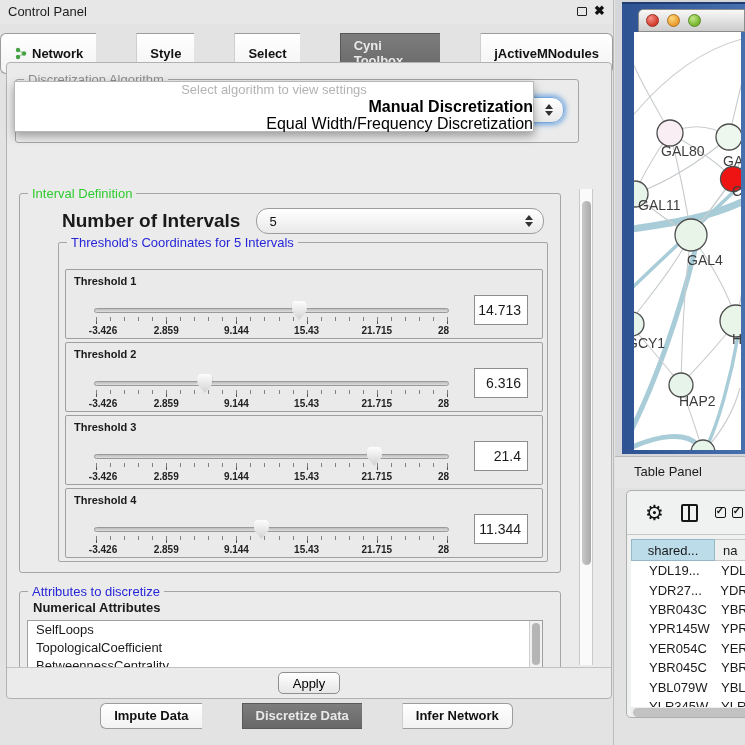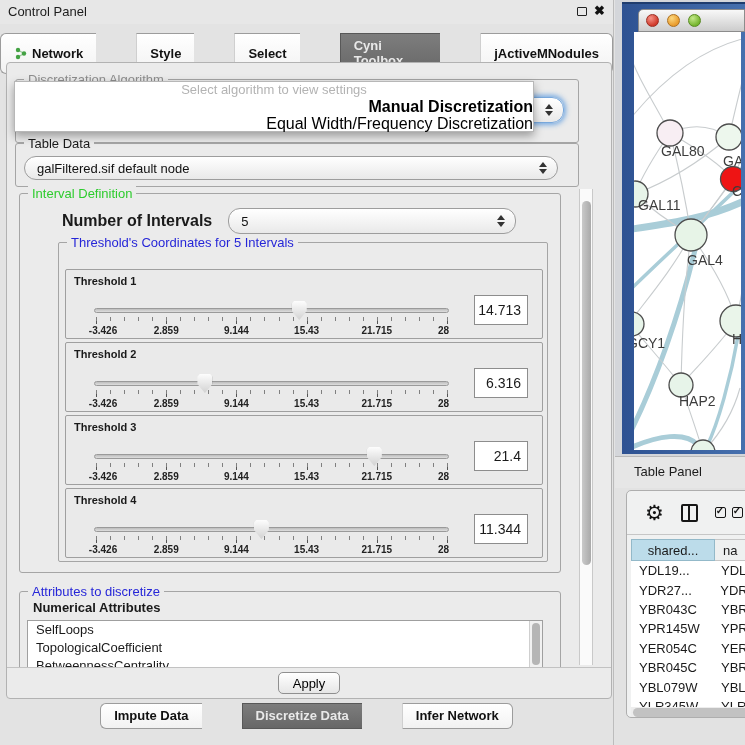--- a/index.html
+++ b/index.html
@@ -87,21 +87,21 @@
   .gear { font-size:21px; color:#141414; line-height:1; }
   .cols-ico { width:17px; height:18px; border:2px solid #161616; border-radius:2px; display:flex; justify-content:center; }
   .cols-ico i { display:block; width:2px; height:100%; background:#161616; }
   .cb { width:11px; height:11px; border:1.5px solid #161616; border-radius:2px; position:relative; }
   .cb::after { content:"✓"; position:absolute; left:0px; top:-3px; font-size:10px; font-weight:bold; color:#161616; }
   .tp-head { position:absolute; left:4px; top:48px; right:0; height:22px; display:flex; }
   .tp-head .c1 { width:84px; background:#bcdcea; border:1px solid #93b9c9; font-size:13px; display:flex; align-items:center; justify-content:center; }
   .tp-head .c2 { flex:1; background:#eef0f0; border:1px solid #c6c6c6; border-left:none; font-size:13px; display:flex; align-items:center; padding-left:8px; }
   .tp-rows { position:absolute; left:4px; top:70px; right:0; height:146px; background:#fff; overflow:hidden; }
   .tp-row { height:19.4px; display:flex; font-size:13px; align-items:center; }
-  .tp-row .c1 { width:84px; padding-left:8px; }
+  .tp-row .c1 { width:84px; padding-left:18px; }
   .tp-row .c2 { flex:1; padding-left:6px; }
   .tp-hsb { position:absolute; left:4px; top:216px; right:0; height:11px; background:#ededed; }
   .tp-hsb .th { position:absolute; left:2px; top:1px; width:124px; height:9px; background:#c2c2c2; border-radius:5px; }
 </style>
 </head>
 <body>
 
 <div class="ctrl-panel">
   <div class="titlebar">
     <span class="title">Control Panel</span>
@@ -145,36 +145,26 @@
           </span>
       </div>
     </div>
 
     <div class="popup">
       <div class="hint">Select algorithm to view settings</div>
       <div class="item bold">Manual Discretization</div>
       <div class="item">Equal Width/Frequency Discretization</div>
     </div>
 
-    <div class="group" style="left:8px; top:80px; width:564px; height:44px;">
-      <span class="glabel">Table Data</span>
-      <div class="combo" style="position:absolute; left:8px; top:12px; width:534px; height:24px;">
-        <span>galFiltered.sif default node</span>
-        <span class="stepper">
-            <i class="tri-up"></i>
-            <i class="tri-dn"></i>
-          </span>
-      </div>
-    </div>
 
     <div class="group" style="left:12px; top:130px; width:542px; height:380px;">
       <span class="glabel green">Interval Definition</span>
 
       <div style="position:absolute; left:42px; top:14px; display:flex; align-items:center;">
-        <span style="font-size:16px; font-weight:bold;text-align:center;">Number of Intervals</span>
+        <span style="font-size:19px; font-weight:bold;text-align:center;">Number of Intervals</span>
         <div class="combo" style="margin-left:16px; width:288px; height:26px;">
           <span>5</span>
           <span class="stepper">
               <i class="tri-up"></i>
               <i class="tri-dn"></i>
             </span>
         </div>
       </div>
 
       <div class="group" style="left:38px; top:48px; width:490px; height:320px; border-radius:2px;">

